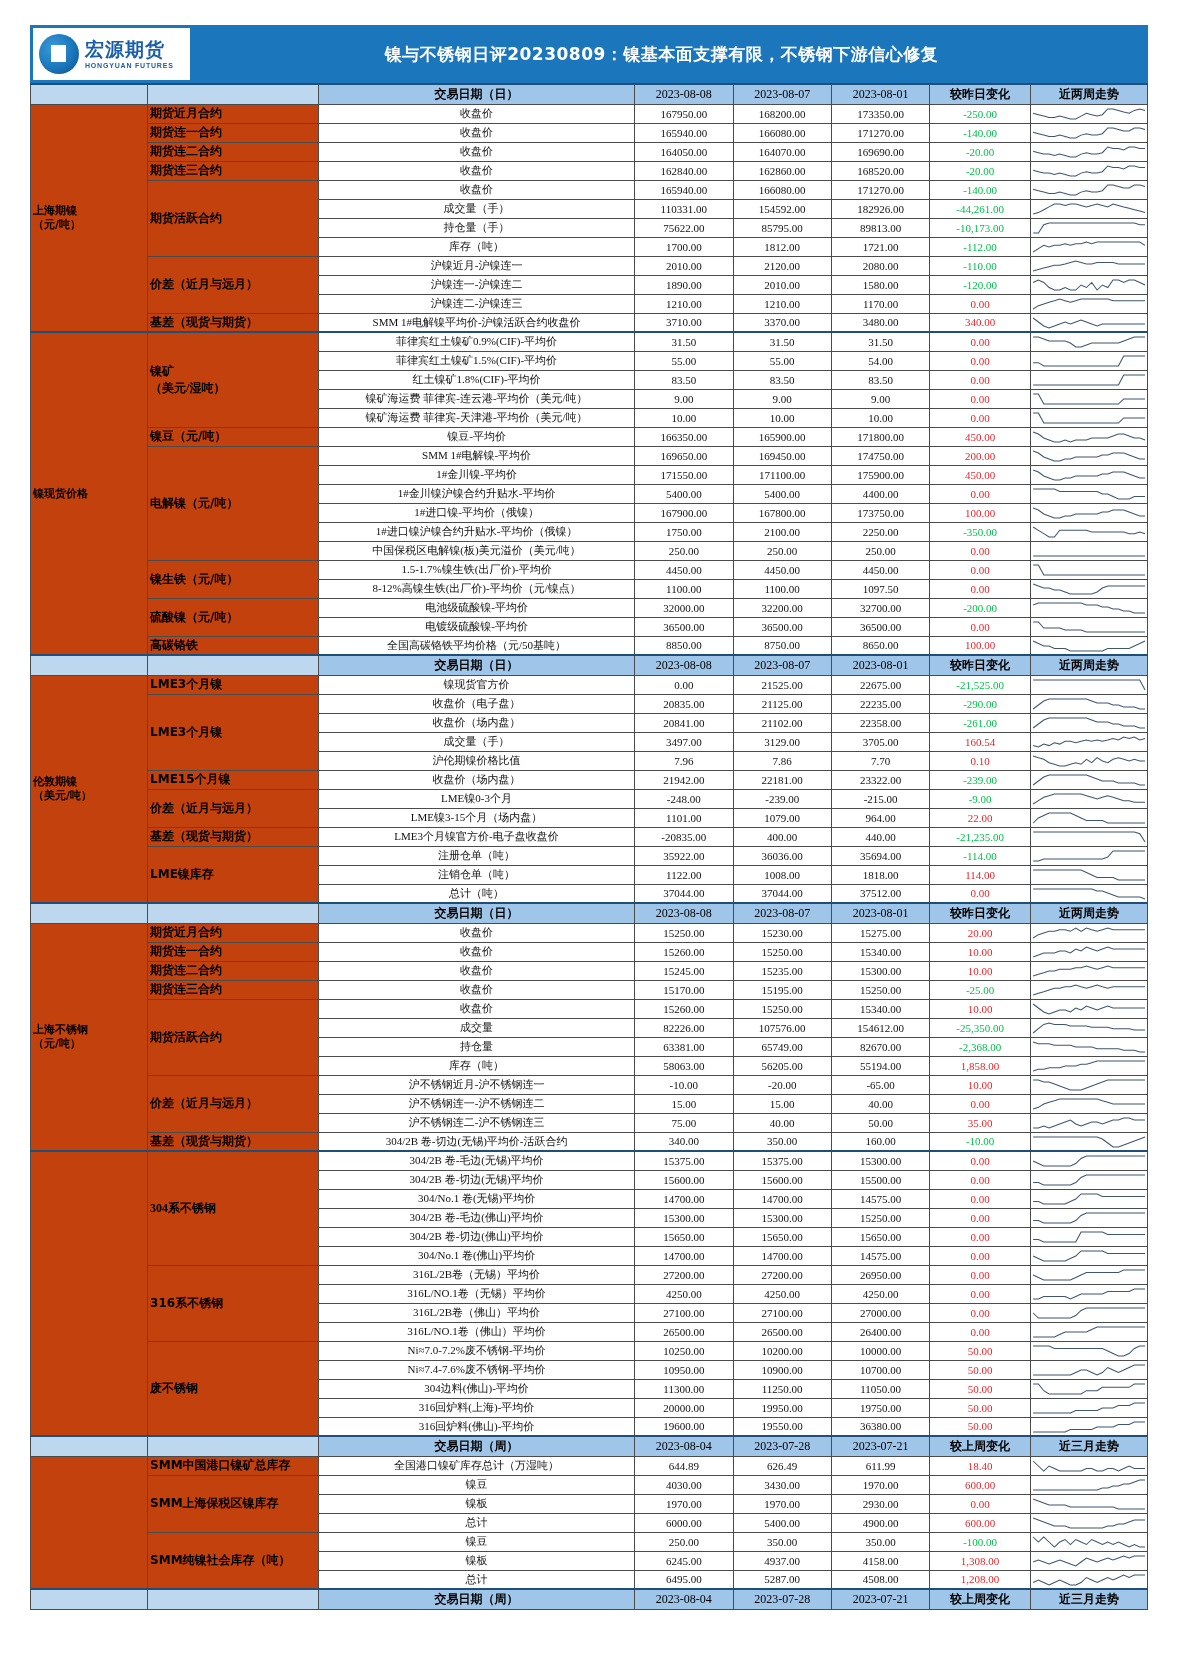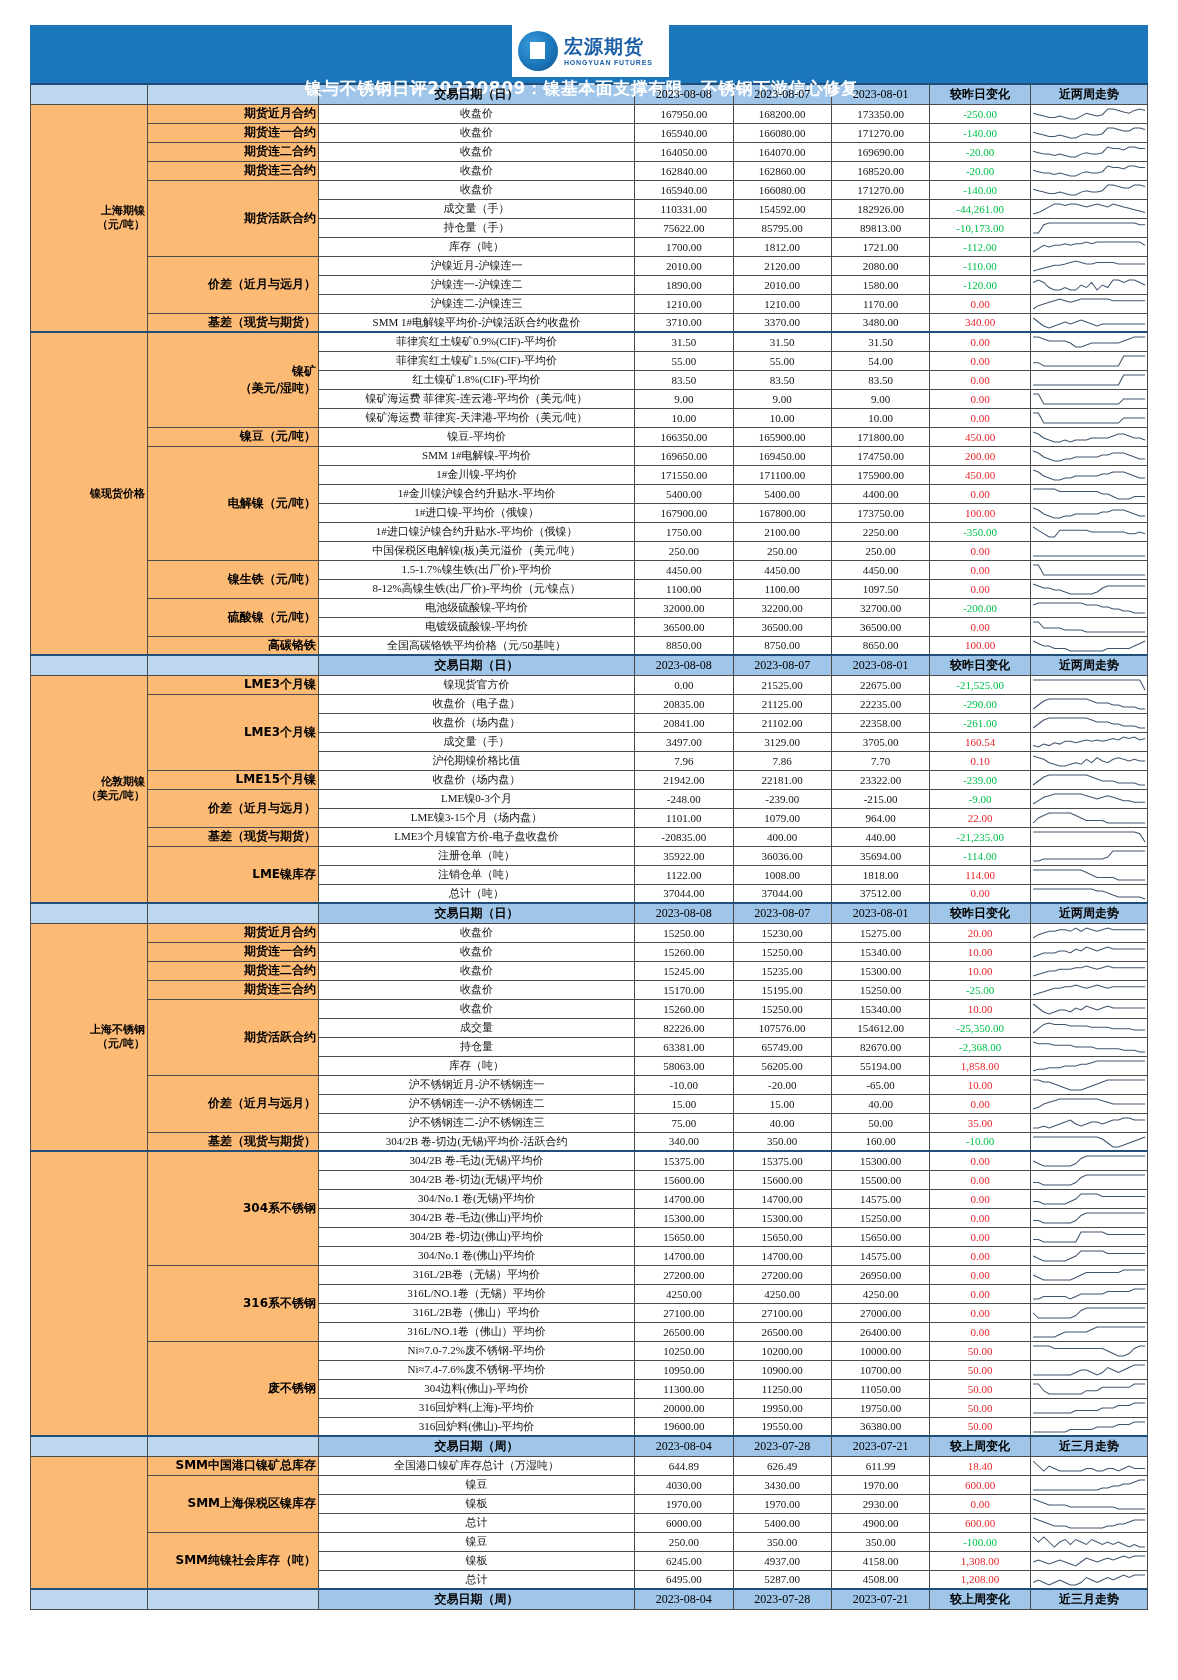--- a/index.html
+++ b/index.html
@@ -1,21 +1,21 @@
 <!DOCTYPE html>
 <html><head>
 <meta charset="utf-8">
 <style>
   html,body{margin:0;padding:0;background:#ffffff;}
   body{font-family:"Liberation Serif","DejaVu Serif",serif;}
   #page{width:1178px;height:1680px;position:relative;background:#fff;overflow:hidden;}
   #sheet{position:absolute;left:30px;top:25px;width:1118px;}
 
   
-  .banner{display:flex;align-items:center;height:58px;background:#1b76bc;flex-direction:column;}
+  .banner{display:flex;align-items:center;height:58px;background:#1b76bc;}
   .logo-box{width:155px;height:50px;margin-left:3px;background:#fff;display:flex;
             align-items:center;justify-content:flex-start;flex:0 0 auto;border:1px solid #fff;}
   .logo-mark{width:40px;height:40px;margin-left:5px;border-radius:50%;
              background:radial-gradient(circle at 35% 35%,#3a9ad9 0%,#1b76bc 55%,#0e4f85 100%);
              position:relative;flex:0 0 auto;}
   .logo-mark:after{content:"";position:absolute;left:12px;top:11px;width:15px;height:17px;
                    background:#fff;}
   .logo-txt{margin-left:6px;line-height:1;}
   .logo-cn{font-size:19px;font-weight:bold;color:#1b5fa8;letter-spacing:1px;
            font-family:"DejaVu Sans","Liberation Sans",sans-serif;}
@@ -29,36 +29,36 @@
   table{border-collapse:collapse;width:1118px;table-layout:fixed;padding-left:33px;}
   col.c-grp{width:113px;}
   col.c-sub{width:165px;}
   col.c-item{width:305px;}
   col.c-d1,col.c-d2,col.c-d3{width:95px;}
   col.c-chg{width:97px;}
   col.c-trend{width:113px;}
 
   td,th{border:1px solid #4b4b4b;font-size:11px;padding:0 2px;height:19px;
         box-sizing:border-box;overflow:hidden;white-space:nowrap;}
-  .grp,.sub{background:#fdba74;text-align:right;font-weight:bold;font-size:12px;
+  .grp,.sub{background:#c2410c;text-align:left;font-weight:bold;font-size:12px;
             font-family:"DejaVu Sans","Liberation Sans",sans-serif;}
   .grp{font-size:11px;line-height:1.25;}
   .item{background:#ffffff;text-align:center;color:#111;}
   .num{background:#ffffff;text-align:center;color:#111;font-family:"Liberation Serif",serif;}
   .chg{text-align:center;font-family:"Liberation Serif",serif;}
   .up{color:#e8252a;}
   .down{color:#00c24a;}
   .trend{background:#fff;padding:0;}
   .trend svg{display:block;width:100%;height:17px;}
 
   tr.hdr td{background:#9fc5e8;text-align:center;font-weight:bold;font-size:12px;
             height:20px;font-family:"DejaVu Sans","Liberation Sans",sans-serif;}
   tr.hdr td.blank{background:#bdd7ee;}
   tr.hdr td.dt{font-family:"Liberation Serif",serif;font-weight:normal;font-size:12px;}
-  .sect-top td{border-top:2px solid #1f4e79;}
+  .sect-top td{border-top:2px solid #1f4e79;font-family:Liberation Serif, serif;}
 </style>
 </head>
 <body>
 
 <div id="page">
   <div id="sheet">
 
     <div class="banner">
       <div class="logo-box">
         <div class="logo-mark"></div>

